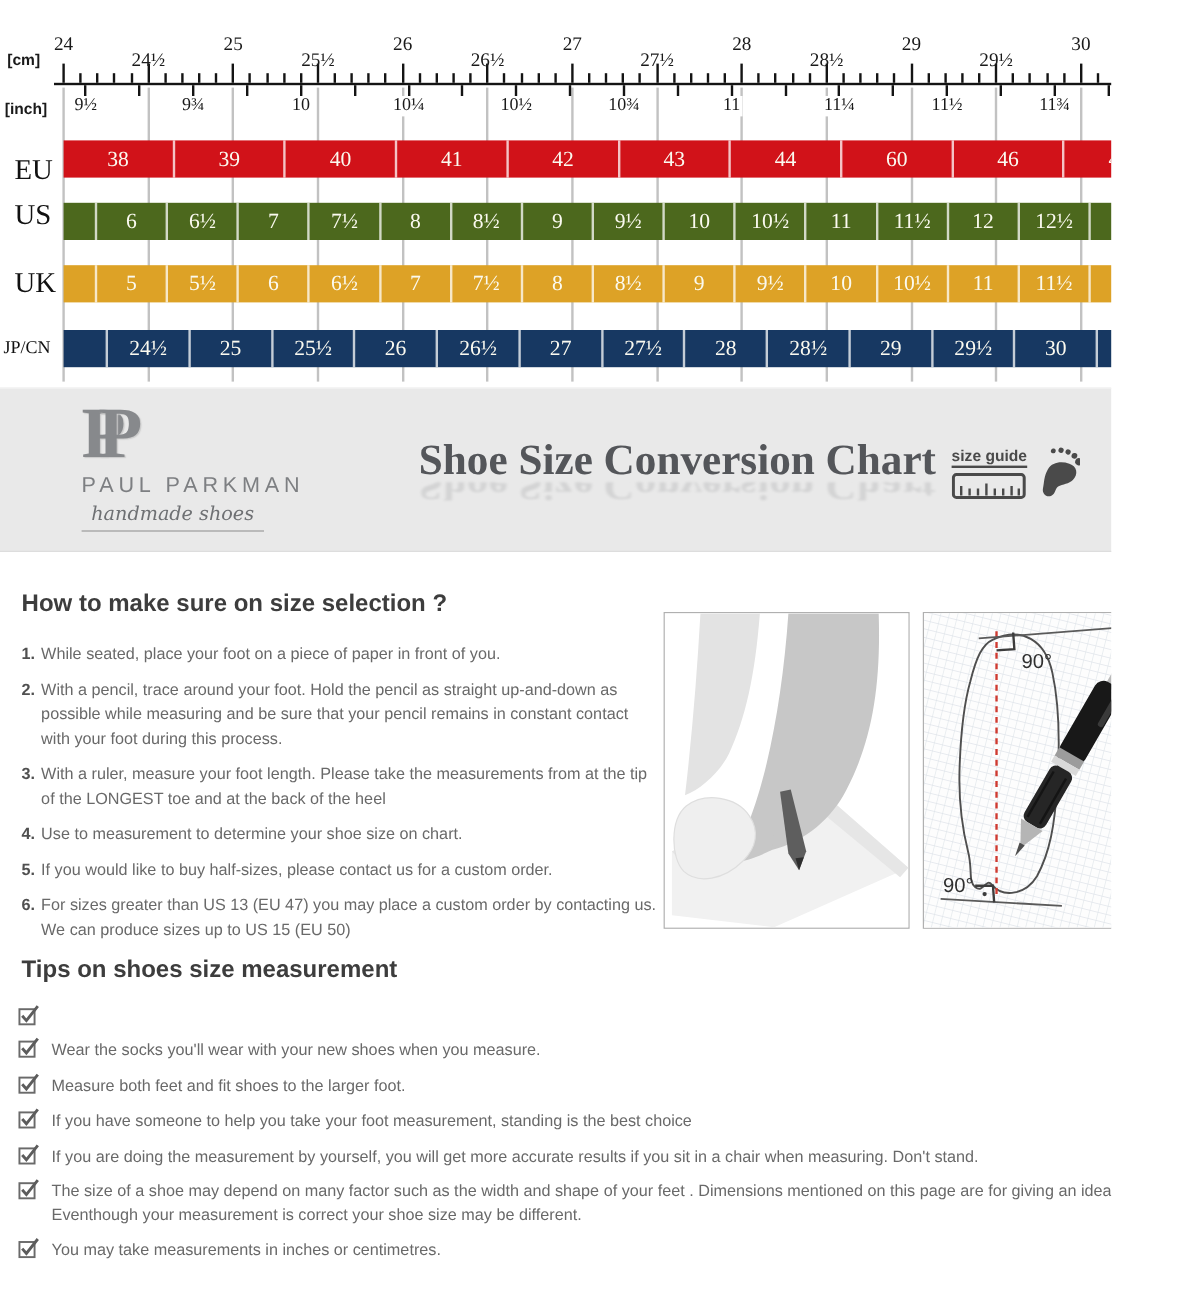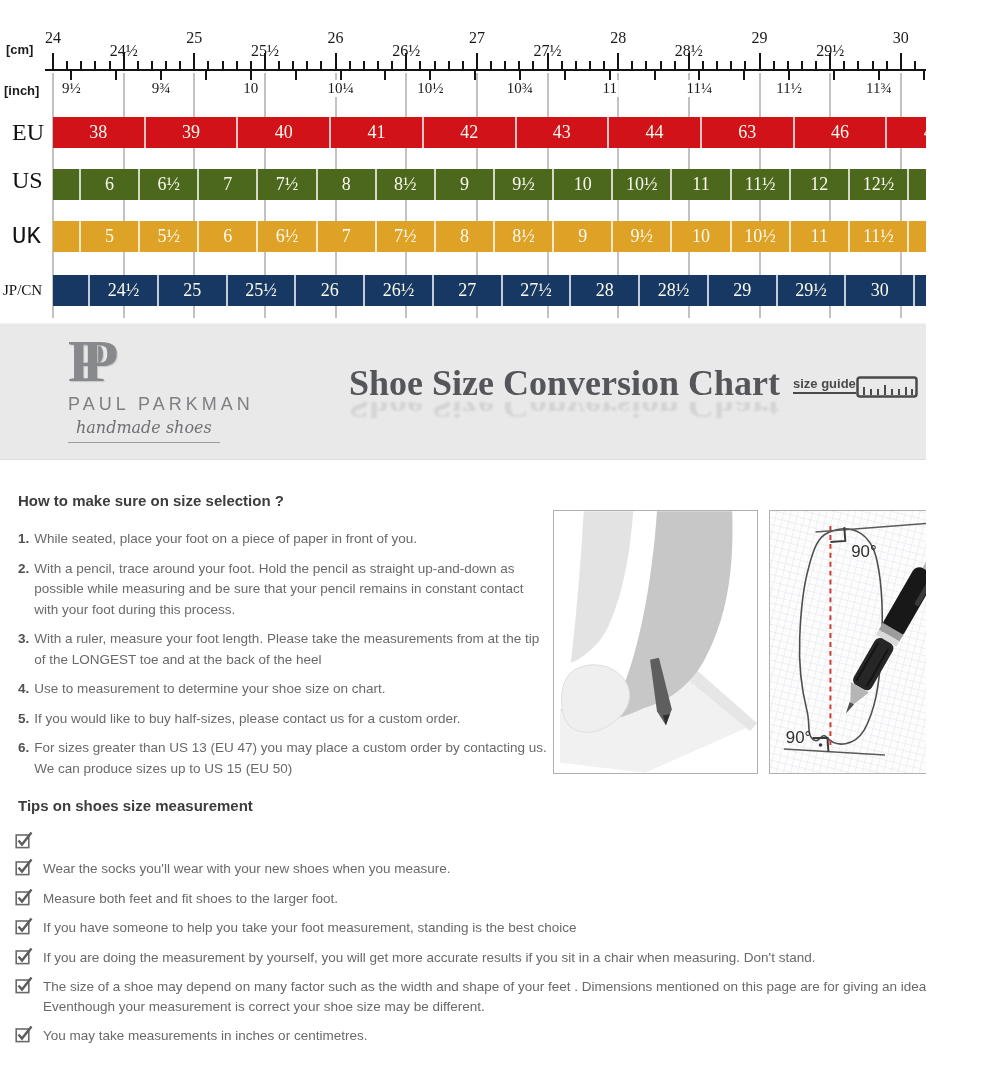--- a/index.html
+++ b/index.html
@@ -37,27 +37,27 @@
   .monogram .p2{margin-left:-0.38em;}
   .brand-name{margin-top:2px;font-size:18px;letter-spacing:4px;color:#7d7f82;}
   .brand-tagline{display:inline-block;margin-top:3px;padding:0 8px 5px 8px;font-family:"DejaVu Serif",serif;
                  font-style:italic;font-size:16px;color:#6e7073;border-bottom:1px solid #9c9c9c;}
   .title-wrap{position:absolute;left:300px;top:38px;width:480px;text-align:right;}
   .page-title{font-family:"Liberation Serif",serif;font-weight:bold;font-size:36px;color:#54565a;white-space:nowrap;}
   .title-mirror{font-family:"Liberation Serif",serif;font-weight:bold;font-size:36px;color:#54565a;
                 white-space:nowrap;transform:scaleY(-.85);opacity:.14;filter:blur(1.2px);
                 height:26px;overflow:hidden;margin-top:-4px;pointer-events:none;}
   .size-guide{position:absolute;left:793px;top:48px;display:flex;align-items:flex-start;gap:8px;cursor:pointer;}
-  .sg-col{display:flex;flex-direction:row;align-items:center;}
+  .sg-col{display:flex;flex-direction:column;align-items:center;}
   .sg-label{font-size:13px;font-weight:bold;color:#4a4a4a;border-bottom:2px solid #4a4a4a;padding-bottom:1px;}
   .sg-ruler{margin-top:4px;}
 
   
   .howto{position:absolute;left:18px;top:492px;width:532px;}
-  .section-h{margin:0 0 20px 0;font-size:15px;font-weight:bold;color:#3d3d3d;}
+  .section-h{margin:0 0 20px 0;font-size:20px;font-weight:bold;color:#3d3d3d;}
   .steps{list-style:none;margin:0;padding:0;}
   .steps li{display:flex;gap:5px;margin-bottom:9px;font-size:13.5px;line-height:1.52;color:#696969;}
   .step-num{font-weight:bold;color:#505050;flex:none;}
 
   .illus{position:absolute;top:510px;height:264px;border:1px solid #b0b0b0;background:#fff;box-sizing:border-box;}
   .illus1{left:553px;width:205px;}
   .illus2{left:769px;width:216px;}
   .illus svg{display:block;width:100%;height:100%;}
 
   
@@ -195,30 +195,30 @@
       <div class="tick-inch" style="left: 788.173px;"></div>
       <div class="inch-label" style="left: 789.173px;">11½</div>
       <div class="tick-inch short" style="left: 833.036px;"></div>
       <div class="tick-inch" style="left: 877.898px;"></div>
       <div class="inch-label" style="left: 878.898px;">11¾</div>
       <div class="tick-inch short" style="left: 922.761px;"></div>
       <div class="tick-inch" style="left: 967.624px;"></div>
       <div class="inch-label" style="left: 968.624px;">12</div>
       <div class="unit-label" style="left: 4px; top: 41px;">[cm]</div>
       <div class="unit-label" style="left: 2px; top: 82px;">[inch]</div>
-      <div class="row-label" style="top: 117px;">EU</div>
+      <div class="row-label" style="top: 127px;">EU</div>
       <div class="row-band" style="left: 53px; top: 117px; width: 925px; background: rgb(209, 18, 25);">
         <div class="cell">38</div>
         <div class="cell">39</div>
         <div class="cell">40</div>
         <div class="cell">41</div>
         <div class="cell">42</div>
         <div class="cell">43</div>
         <div class="cell">44</div>
-        <div class="cell">63</div>
+        <div class="cell">60</div>
         <div class="cell">46</div>
         <div class="cell">47</div>
       </div>
       <div class="row-label" style="top: 165px;">US</div>
       <div class="row-band" style="left: 53px; top: 169px; width: 913px; background: rgb(76, 104, 29);">
         <div class="cell stub" style="flex: 0 0 26px;"></div>
         <div class="cell">6</div>
         <div class="cell">6½</div>
         <div class="cell">7</div>
         <div class="cell">7½</div>
@@ -227,21 +227,21 @@
         <div class="cell">9</div>
         <div class="cell">9½</div>
         <div class="cell">10</div>
         <div class="cell">10½</div>
         <div class="cell">11</div>
         <div class="cell">11½</div>
         <div class="cell">12</div>
         <div class="cell">12½</div>
         <div class="cell">13</div>
       </div>
-      <div class="row-label" style="top: 221px; font-family: Liberation Mono, monospace;">UK</div>
+      <div class="row-label" style="top: 221px;">UK</div>
       <div class="row-band" style="left: 53px; top: 221px; width: 913px; background: rgb(221, 162, 38);">
         <div class="cell stub" style="flex: 0 0 26px;"></div>
         <div class="cell">5</div>
         <div class="cell">5½</div>
         <div class="cell">6</div>
         <div class="cell">6½</div>
         <div class="cell">7</div>
         <div class="cell">7½</div>
         <div class="cell">8</div>
         <div class="cell">8½</div>

